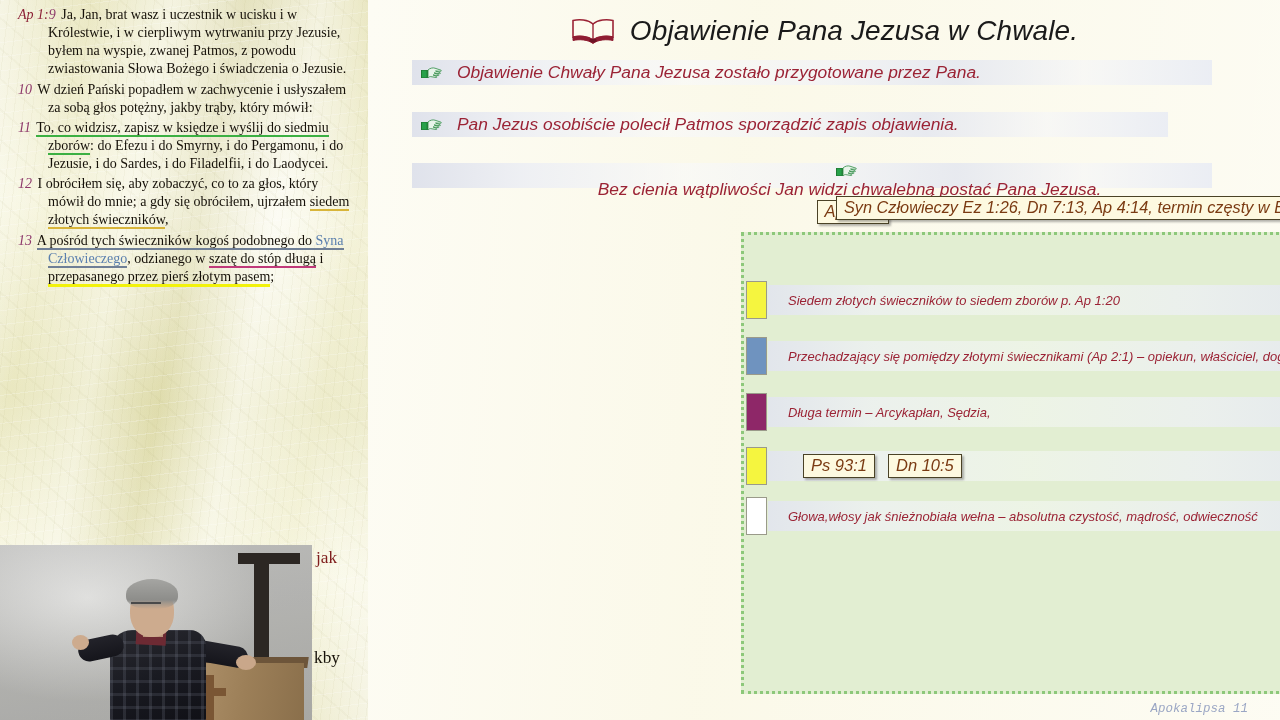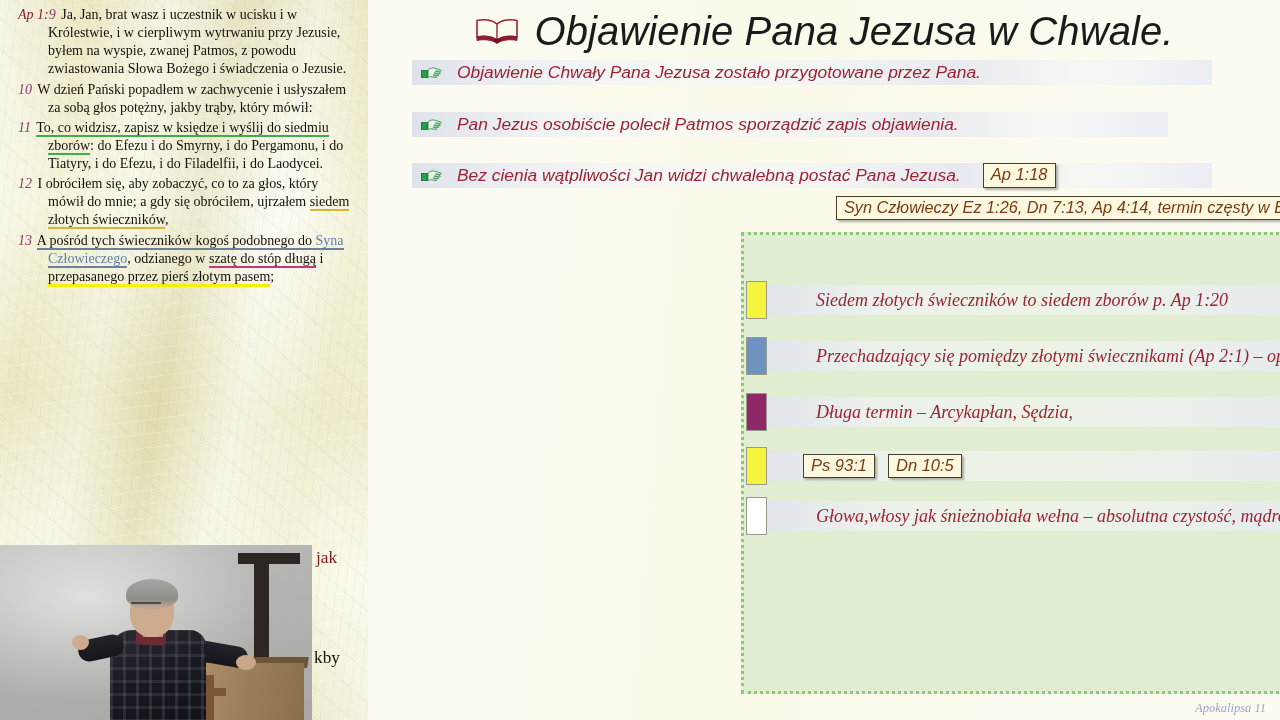--- a/index.html
+++ b/index.html
@@ -105,21 +105,21 @@
     background:
       linear-gradient(95deg,rgba(255,255,255,0.5),rgba(250,248,232,0.2) 40%,rgba(255,255,255,0.45) 100%),
       #fbf9e9;}
 
   
   #title-row{position:absolute;left:0;top:8px;width:912px;height:46px;
     display:flex;align-items:center;justify-content:center;gap:14px;}
   #book-icon{width:46px;height:30px;flex:0 0 auto;}
   #page-title{
     font-family:"Liberation Sans",sans-serif;
-    font-style:italic;font-weight:400;font-size:40px;color:#1a1a1a;
+    font-style:italic;font-weight:400;font-size:28px;color:#1a1a1a;
     letter-spacing:0.1px;white-space:nowrap;
   }
 
   
   .bar{
     position:absolute;
     background:linear-gradient(90deg,
       rgba(222,225,235,0.95) 0%,
       rgba(236,238,244,0.85) 14%,
       rgba(248,249,252,0.55) 34%,
@@ -171,29 +171,29 @@
       rgba(226,229,238,0.92) 0%,
       rgba(240,242,248,0.7) 12%,
       rgba(250,251,253,0.45) 30%,
       rgba(238,240,247,0.72) 50%,
       rgba(228,231,241,0.85) 66%,
       rgba(247,248,252,0.45) 82%,
       rgba(232,235,243,0.9) 100%);
   }
   .sym-text{
     position:relative;z-index:2;
-    font-family:Liberation Serif, serif;
-    font-style:italic;font-size:18px;color:#9b2335;
-    margin-left:49px;white-space:nowrap;
+    font-family:Liberation Sans, sans-serif;
+    font-style:italic;font-size:13px;color:#9b2335;
+    margin-left:21px;white-space:nowrap;
   }
   .sym-refs{position:relative;z-index:2;display:flex;gap:13px;align-items:center;}
 
   #footer-note{
-    position:absolute;right:14px;bottom:4px;
-    font-family:Liberation Serif, serif;
+    position:absolute;right:32px;bottom:4px;
+    font-family:Liberation Mono, monospace;
     font-style:italic;font-size:12.5px;color:#9aa6c4;
   }
 </style>
 </head>
 <body>
 
 <div id="stage">
 
   <div id="left-panel">
     <div id="left-texture"></div>
@@ -205,21 +205,21 @@
         <span>Ja, Jan, brat wasz i uczestnik w ucisku i w Królestwie, i w cierpliwym wytrwaniu przy Jezusie, byłem na wyspie, zwanej Patmos, z powodu zwiastowania Słowa Bożego i świadczenia o Jezusie.</span>
       </p>
 
       <p class="verse">
         <span class="vnum">10</span>
         <span>W dzień Pański popadłem w zachwycenie i usłyszałem za sobą głos potężny, jakby trąby, który mówił:</span>
       </p>
 
       <p class="verse">
         <span class="vnum">11</span>
-        <span class="u-green">To, co widzisz, zapisz w księdze i wyślij do siedmiu zborów</span><span>: do Efezu i do Smyrny, i do Pergamonu, i do Tiatyry, i do Efezu, i do Filadelfii, i do Laodycei.</span>
+        <span class="u-green">To, co widzisz, zapisz w księdze i wyślij do siedmiu zborów</span><span>: do Efezu i do Smyrny, i do Pergamonu, i do Jezusie, i do Sardes, i do Filadelfii, i do Laodycei.</span>
       </p>
 
       <p class="verse">
         <span class="vnum">12</span>
         <span>I obróciłem się, aby zobaczyć, co to za głos, który mówił do mnie; a gdy się obróciłem, ujrzałem </span><span class="u-gold">siedem złotych świeczników</span><span>,</span>
       </p>
 
       <p class="verse">
         <span class="vnum">13</span>
         <span class="u-slate">A pośród tych świeczników kogoś podobnego do </span><span class="c-blue u-slate">Syna Człowieczego</span><span>, odzianego w </span><span class="u-pink">szatę do stóp długą</span><span> i </span><span class="u-yellow">przepasanego przez pierś złotym pasem</span><span>;</span>
@@ -280,21 +280,21 @@
     <div class="bullet-row" style="left:44px;top:112px;width:756px;height:25px;">
       <svg class="hand-icon" viewBox="0 0 22 16">
         <path d="M1 5 L8 5 L8 13 L1 13 Z" fill="#1f7a33"></path>
         <path d="M8 5 C10 3 13 2.5 15 3.2 L21 5.2 C21.6 5.5 21.4 6.3 20.7 6.3 L15.5 6 L20 7.6 C20.7 7.9 20.4 8.8 19.7 8.7 L14 7.9 L18.5 9.6 C19.2 9.9 18.9 10.7 18.2 10.6 L13 9.9 L16.6 11.5 C17.2 11.8 16.9 12.6 16.2 12.5 L10.5 11.6 C9.6 11.4 8.6 12.4 8 13 Z" fill="#e8f4ea" stroke="#2d8c44" stroke-width="0.8" stroke-linejoin="round"></path>
         <path d="M2 5.6 L6.6 5.6 L6.6 12.4 L2 12.4 Z" fill="#27a14a"></path>
       </svg>
       <span class="bullet-text">Pan Jezus osobiście polecił Patmos sporządzić zapis objawienia.</span>
     </div>
 
     <div class="bar" style="left:44px;top:163px;width:800px;height:25px;"></div>
-    <div class="bullet-row" style="left:44px;top:163px;width:860px;height:25px;">
+    <div class="bullet-row" style="left:44px;top:163px;width:860px;height:25px;flex-direction:column;">
       <svg class="hand-icon" viewBox="0 0 22 16">
         <path d="M1 5 L8 5 L8 13 L1 13 Z" fill="#1f7a33"></path>
         <path d="M8 5 C10 3 13 2.5 15 3.2 L21 5.2 C21.6 5.5 21.4 6.3 20.7 6.3 L15.5 6 L20 7.6 C20.7 7.9 20.4 8.8 19.7 8.7 L14 7.9 L18.5 9.6 C19.2 9.9 18.9 10.7 18.2 10.6 L13 9.9 L16.6 11.5 C17.2 11.8 16.9 12.6 16.2 12.5 L10.5 11.6 C9.6 11.4 8.6 12.4 8 13 Z" fill="#e8f4ea" stroke="#2d8c44" stroke-width="0.8" stroke-linejoin="round"></path>
         <path d="M2 5.6 L6.6 5.6 L6.6 12.4 L2 12.4 Z" fill="#27a14a"></path>
       </svg>
       <span class="bullet-text">Bez cienia wątpliwości Jan widzi chwalebną postać Pana Jezusa.</span>
       <span class="refbox" style="margin-left:22px;text-align:center;">Ap 1:18</span>
     </div>
 
     <div id="syn-box" class="refbox">Syn Człowieczy  Ez 1:26, Dn 7:13, Ap 4:14, termin częsty w Ewangeliach.</div>

